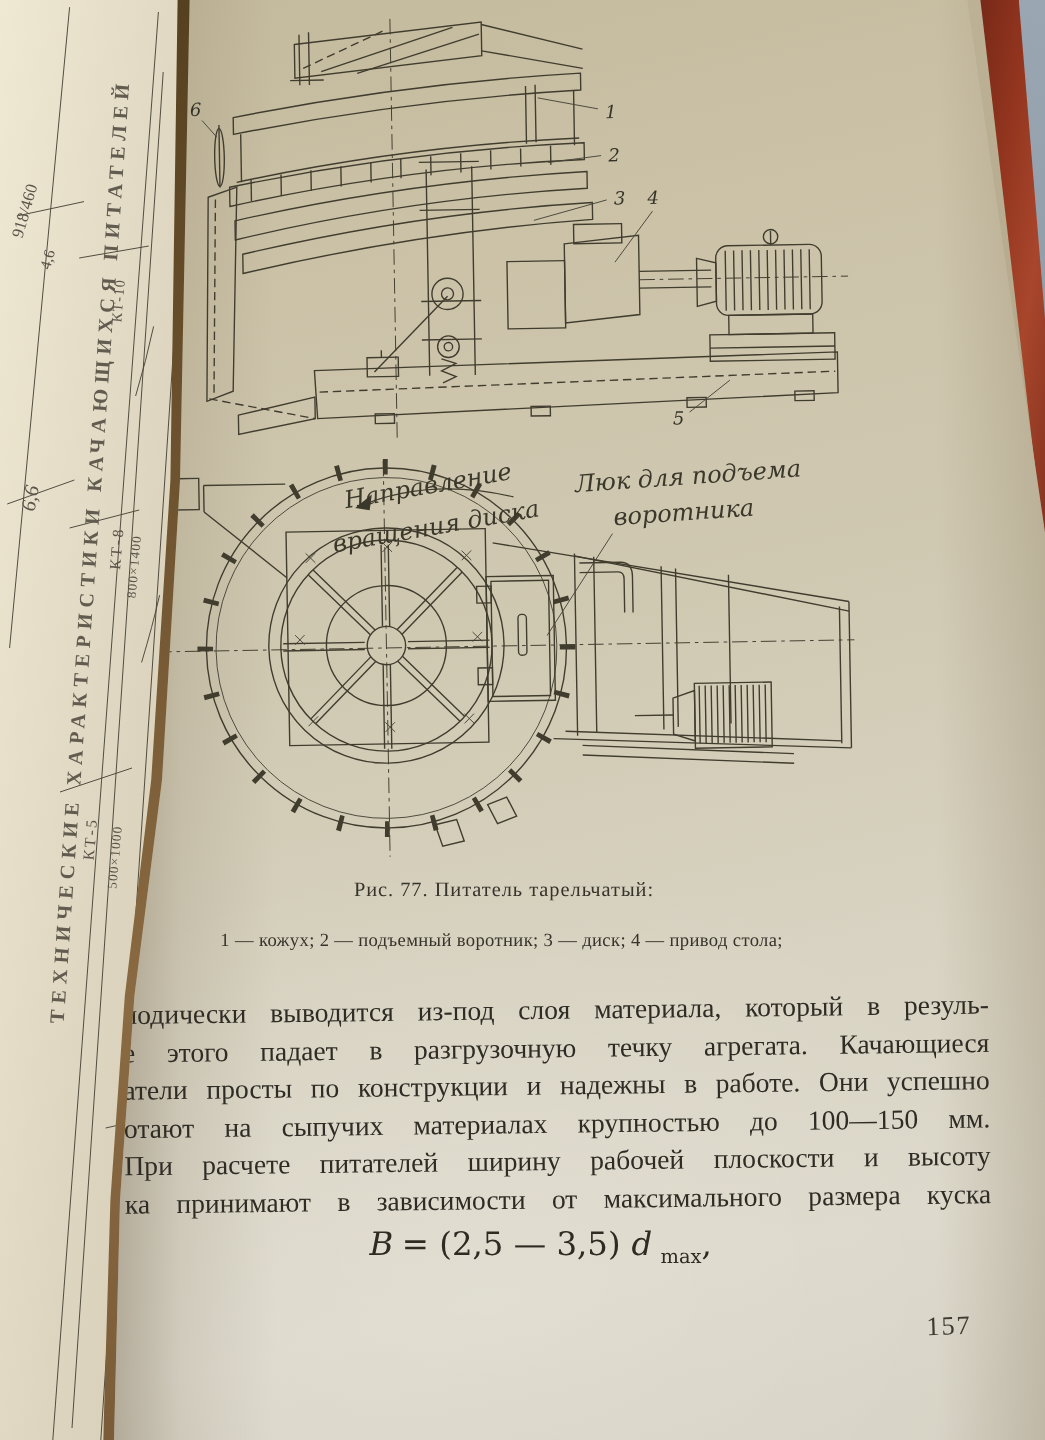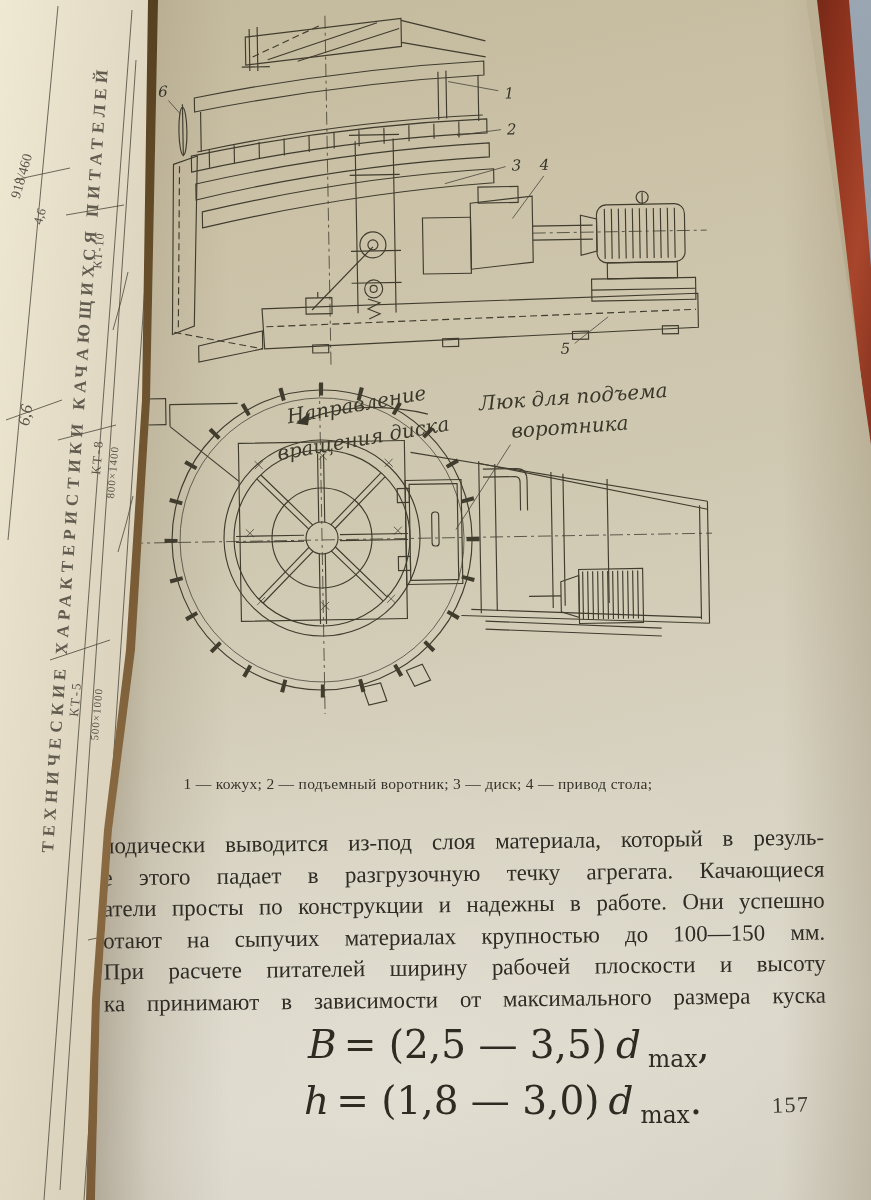--- a/index.html
+++ b/index.html
@@ -66,21 +66,21 @@
   .caption-title{left:170px;top:732px;width:500px;text-align:center;
     font-size:17px;letter-spacing:.8px;color:#36332b;}
   .legend{width:580px;text-align:center;font-size:15.5px;letter-spacing:.3px;color:#36332b;}
   .legend.l1{left:128px;top:759px;margin-top:16px;}
   .legend.l2{left:128px;top:779px;}
 
   .body-text{left:103px;top:826px;width:722px;transform:rotate(-.7deg);color:#2f2c25;}
   .bline{position:static;display:block;font-size:23px;line-height:31.5px;
     text-align:justify;text-align-last:justify;word-spacing:2px;}
 
-  .formula{font-family:"DejaVu Serif",serif;font-size:39px;color:#2e2b23;white-space:nowrap;}
+  .formula{font-family:"DejaVu Serif",serif;font-size:27px;color:#2e2b23;white-space:nowrap;}
   .formula .var{position:static;font-style:italic;margin-right:7px;}
   .formula .mid{position:static;margin-right:9px;}
   .formula sub{position:static;font-size:.6em;}
   .formula .tail{position:static;}
   .formula.f1{left:308px;top:1022px;}
   .formula.f2{left:304px;top:1078px;}
 
   .page-number{left:772px;top:1092px;font-size:22px;letter-spacing:1.5px;color:#3d3a30;transform:rotate(-2deg);}
 
   
@@ -332,37 +332,35 @@
           <polygon points="238,51 252,40 250,53" fill="#3a372b"></polygon>
         </g>
         <path class="inkthin" d="M452,76 L396,160"></path>
         <text class="dlabel" x="300" y="40" text-anchor="middle" transform="rotate(-9 300 40)">Направление</text>
         <text class="dlabel" x="306" y="74" text-anchor="middle" transform="rotate(-9 306 74)">вращения диска</text>
         <text class="dlabel" x="516" y="36" text-anchor="middle" transform="rotate(-3 516 36)">Люк для подъема</text>
         <text class="dlabel" x="512" y="66" text-anchor="middle" transform="rotate(-3 512 66)">воротника</text>
       </g>
     </svg>
 
+    <div class="caption-title">Рис. 77. Питатель тарельчатый:</div>
     <div class="legend l1">1 — кожух; 2 — подъемный воротник; 3 — диск; 4 — привод стола;</div>
 
     <div class="body-text">
       <span class="bline">иодически выводится из-под слоя материала, который в резуль-</span>
       <span class="bline">е этого падает в разгрузочную течку агрегата. Качающиеся</span>
       <span class="bline">атели просты по конструкции и надежны в работе. Они успешно</span>
       <span class="bline">отают на сыпучих материалах крупностью до 100—150 мм.</span>
       <span class="bline">При расчете питателей ширину рабочей плоскости и высоту</span>
       <span class="bline">ка принимают в зависимости от максимального размера куска</span>
     </div>
 
     <div class="formula f1">
       <span class="var">B</span><span class="mid">= (2,5 — 3,5)</span><span class="var">d</span><sub>max</sub><span class="tail">,</span>
     </div>
-    <div class="formula f2">
-      <span class="var">h</span><span class="mid">= (1,8 — 3,0)</span><span class="var">d</span><sub>max</sub><span class="tail">.</span>
-    </div>
 
     <div class="page-number">157</div>
   </div>
 
   <div class="watermark">
   </div>
 
 </div>
 
 </body></html>

